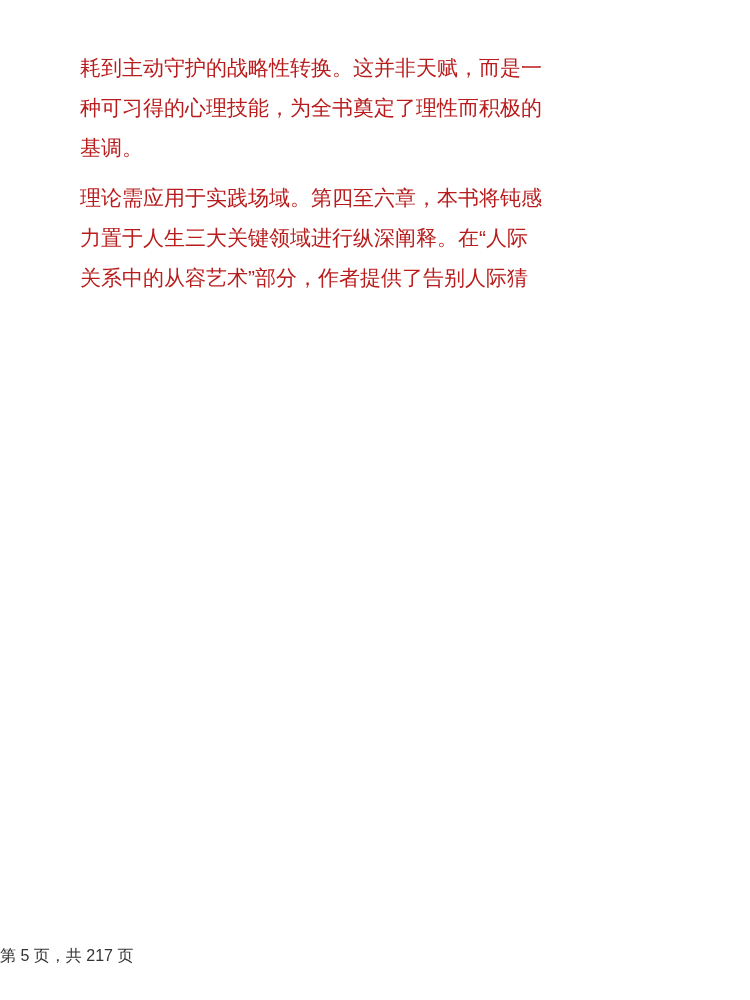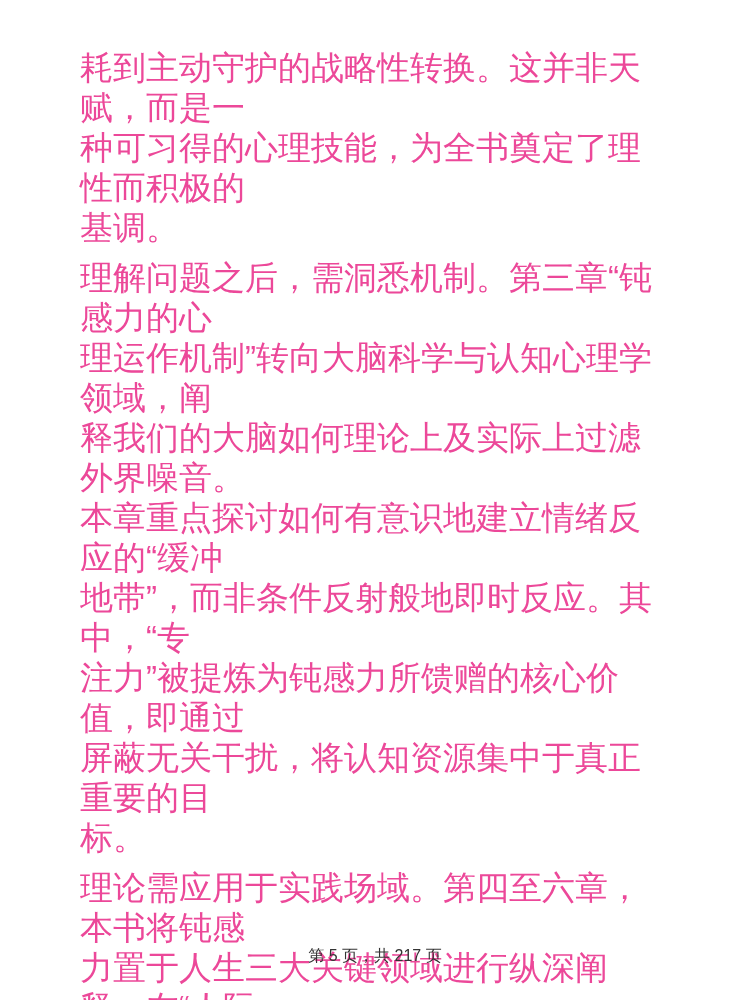--- a/index.html
+++ b/index.html
@@ -20,52 +20,44 @@
     display: flex;
     flex-direction: column;
     background: #ffffff;
   }
   .body-text {
     flex: 1;
     padding: 48px 80px 0 80px;
   }
   .para {
     margin: 0 0 10px 0;
-    font-size: 33px;
+    font-size: 21px;
     line-height: 40px;
-    color: #ec4899;
+    color: #b91c1c;
     white-space: pre-line;
     letter-spacing: 0;
     text-align: left;
   }
   .footer {
     position: absolute;
     left: 0;
     right: 0;
     bottom: 34px;
-    text-align: center;
+    text-align: left;
     font-size: 16px;
     line-height: 20px;
     color: #333333;
   }
 </style>
 </head>
 <body>
 
 <div class="page">
   <div class="body-text">
     <p class="para">耗到主动守护的战略性转换。这并非天赋，而是一
 种可习得的心理技能，为全书奠定了理性而积极的
 基调。</p>
-    <p class="para">理解问题之后，需洞悉机制。第三章“钝感力的心
-理运作机制”转向大脑科学与认知心理学领域，阐
-释我们的大脑如何理论上及实际上过滤外界噪音。
-本章重点探讨如何有意识地建立情绪反应的“缓冲
-地带”，而非条件反射般地即时反应。其中，“专
-注力”被提炼为钝感力所馈赠的核心价值，即通过
-屏蔽无关干扰，将认知资源集中于真正重要的目
-标。</p>
     <p class="para">理论需应用于实践场域。第四至六章，本书将钝感
 力置于人生三大关键领域进行纵深阐释。在“人际
 关系中的从容艺术”部分，作者提供了告别人际猜</p>
   </div>
   <div class="footer">第 5 页，共 217 页</div>
 </div>
 
 </body></html>

